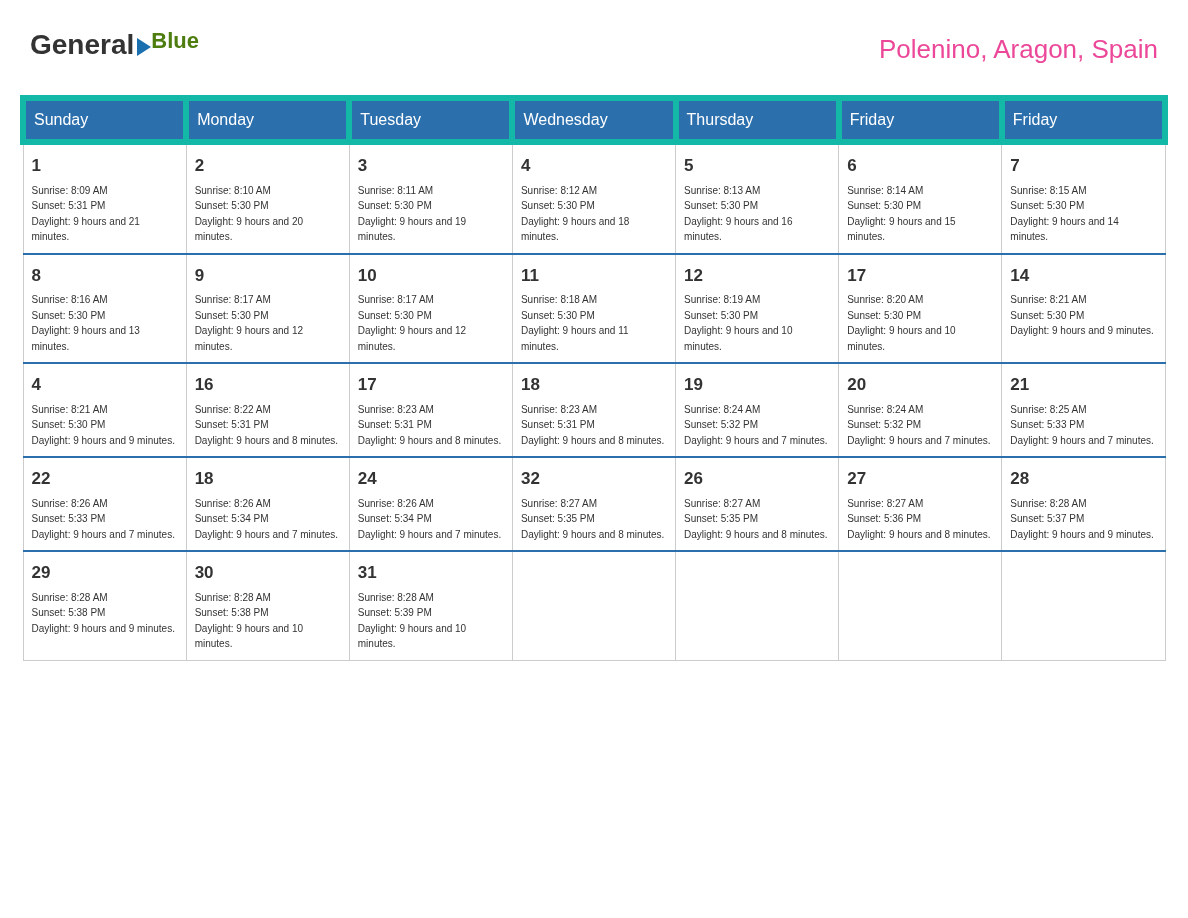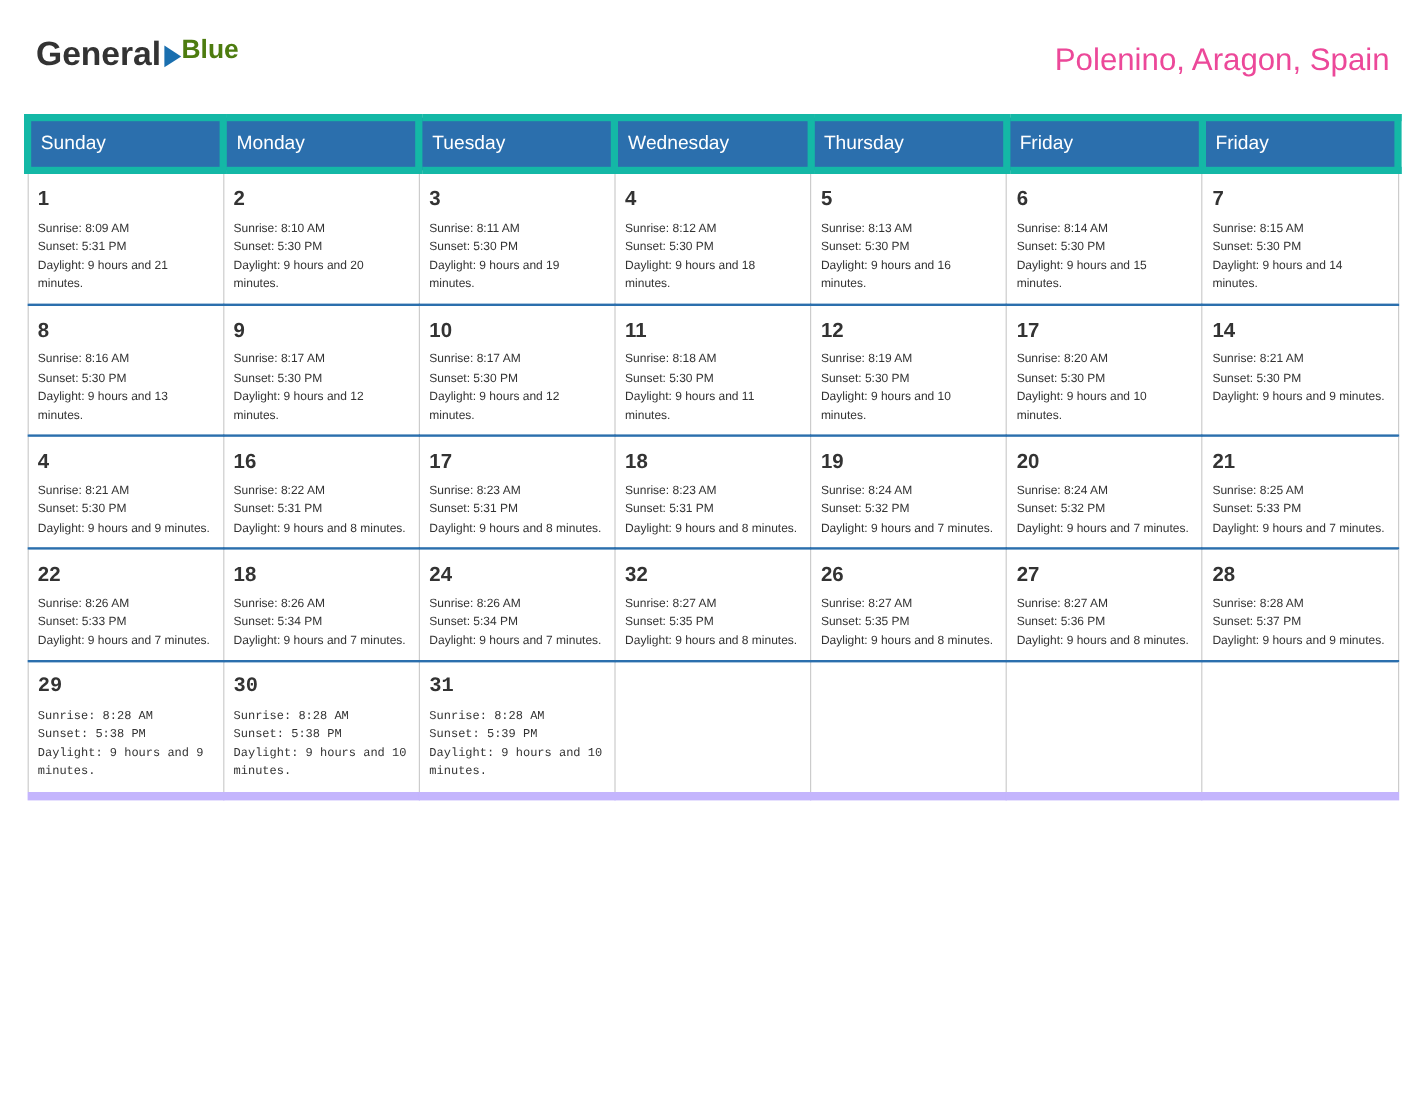--- a/index.html
+++ b/index.html
@@ -78,22 +78,21 @@
       display: block;
     }
     tbody tr td .day-info {
       font-size: 10px;
       line-height: 1.55;
     }
     tbody tr {
       border-bottom: 2px solid #2b6fad;
     }
     tbody tr:last-child {
-      border-bottom: 7px solid #c4b5fd;
-      font-family: Liberation Mono, monospace;
+      border-bottom: 1px solid #c4b5fd;
     }
   </style>
 </head>
 <body>
 
 <div class="header">
   <div class="logo">
     <div class="logo-text">
       General<span style="display:inline-block;width:0;height:0;border-top:9px solid transparent;border-bottom:9px solid transparent;border-left:14px solid #1a6faf;margin-left:3px;vertical-align:middle;"></span>
     </div>

